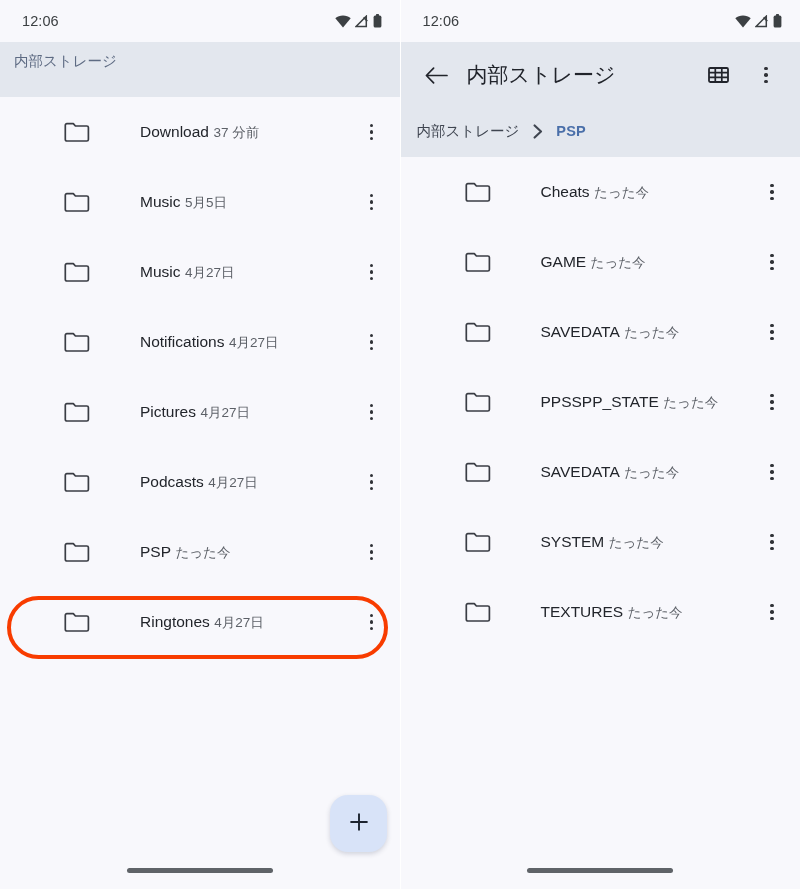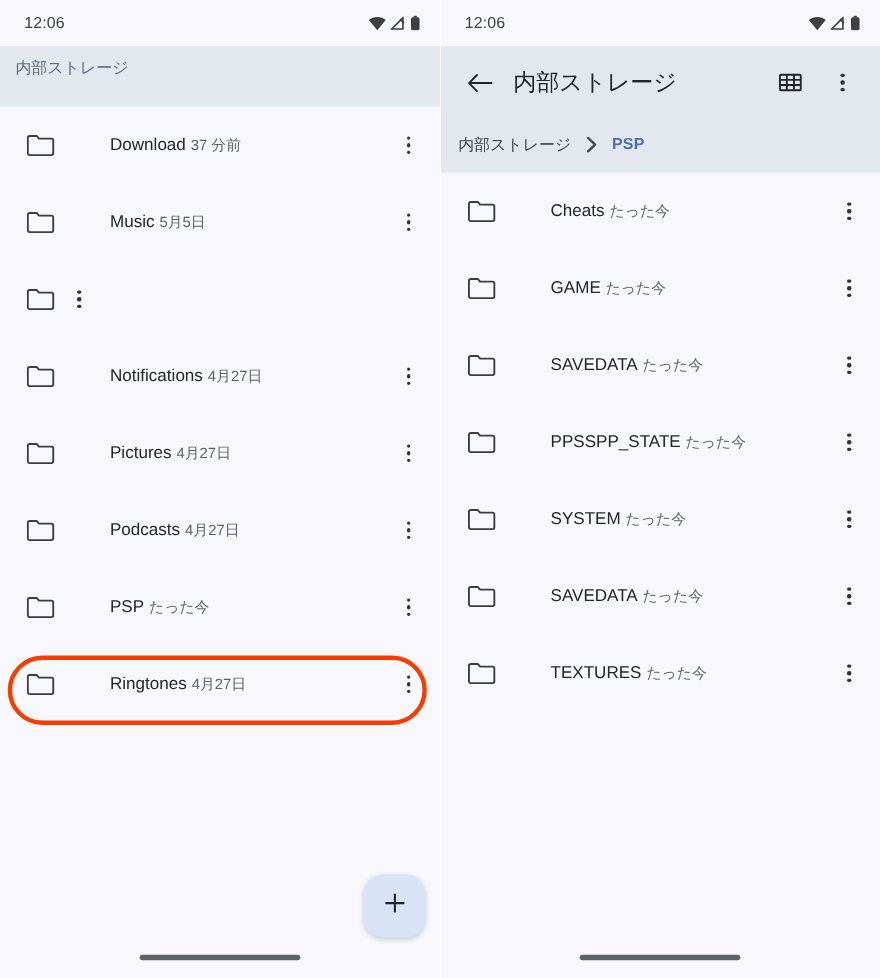--- a/index.html
+++ b/index.html
@@ -44,20 +44,21 @@
   .breadcrumb{display:flex;align-items:center;padding:0 0 0 16px;height:46px;box-sizing:border-box;}
   .bc-root{font-size:14.5px;color:#3f4550;}
   .bc-sep{margin:0 13px 0 14px;display:flex;align-items:center;}
   .bc-cur{font-size:14.5px;color:#4a6fa9;font-weight:bold;letter-spacing:.2px;}
 
   
   .list{position:relative;}
   .row{
     display:flex;align-items:center;height:70px;padding:0 0 0 24px;box-sizing:border-box;
     position:relative;
+    margin-left:40px;
   }
   .row .folder{width:30px;flex:0 0 30px;display:flex;align-items:center;justify-content:flex-start;}
   .row .texts{margin-left:46px;flex:1 1 auto;min-width:0;}
   .row .title{font-size:15.5px;color:#22252b;line-height:20px;white-space:nowrap;overflow:hidden;}
   .row .sub{font-size:13.5px;color:#5c6067;line-height:19px;margin-top:1px;white-space:nowrap;}
   .row .more{
     width:36px;flex:0 0 36px;display:flex;align-items:center;justify-content:center;
     margin-right:10px;
   }
   .dots{display:flex;flex-direction:column;gap:3px;align-items:center;}
@@ -158,20 +159,24 @@
             </span>
           </span>
       </div>
 
       <div class="row">
         <span class="folder">
           <svg width="26" height="22" viewBox="0 0 26 22">
               <path d="M1.3 4.2a1.6 1.6 0 0 1 1.6-1.6h6.4l2.1 2.4h11.4a1.6 1.6 0 0 1 1.6 1.6v11.8a1.6 1.6 0 0 1-1.6 1.6H2.9a1.6 1.6 0 0 1-1.6-1.6z" fill="none" stroke="#3a3d44" stroke-width="1.7" stroke-linejoin="round"></path>
             </svg>
         </span>
+        <span class="texts">
+          <span class="title">Music</span>
+          <span class="sub">4月27日</span>
+        </span>
         <span class="more">
             <span class="dots">
               <i></i>
               <i></i>
               <i></i>
             </span>
           </span>
       </div>
 
       <div class="row">
@@ -426,40 +431,40 @@
           </span>
       </div>
 
       <div class="row">
         <span class="folder">
           <svg width="26" height="22" viewBox="0 0 26 22">
               <path d="M1.3 4.2a1.6 1.6 0 0 1 1.6-1.6h6.4l2.1 2.4h11.4a1.6 1.6 0 0 1 1.6 1.6v11.8a1.6 1.6 0 0 1-1.6 1.6H2.9a1.6 1.6 0 0 1-1.6-1.6z" fill="none" stroke="#3a3d44" stroke-width="1.7" stroke-linejoin="round"></path>
             </svg>
         </span>
         <span class="texts">
+          <span class="title">SAVEDATA</span>
+          <span class="sub">たった今</span>
+        </span>
+        <span class="more">
+            <span class="dots">
+              <i></i>
+              <i></i>
+              <i></i>
+            </span>
+          </span>
+      </div>
+
+      <div class="row">
+        <span class="folder">
+          <svg width="26" height="22" viewBox="0 0 26 22">
+              <path d="M1.3 4.2a1.6 1.6 0 0 1 1.6-1.6h6.4l2.1 2.4h11.4a1.6 1.6 0 0 1 1.6 1.6v11.8a1.6 1.6 0 0 1-1.6 1.6H2.9a1.6 1.6 0 0 1-1.6-1.6z" fill="none" stroke="#3a3d44" stroke-width="1.7" stroke-linejoin="round"></path>
+            </svg>
+        </span>
+        <span class="texts">
           <span class="title">SYSTEM</span>
-          <span class="sub">たった今</span>
-        </span>
-        <span class="more">
-            <span class="dots">
-              <i></i>
-              <i></i>
-              <i></i>
-            </span>
-          </span>
-      </div>
-
-      <div class="row">
-        <span class="folder">
-          <svg width="26" height="22" viewBox="0 0 26 22">
-              <path d="M1.3 4.2a1.6 1.6 0 0 1 1.6-1.6h6.4l2.1 2.4h11.4a1.6 1.6 0 0 1 1.6 1.6v11.8a1.6 1.6 0 0 1-1.6 1.6H2.9a1.6 1.6 0 0 1-1.6-1.6z" fill="none" stroke="#3a3d44" stroke-width="1.7" stroke-linejoin="round"></path>
-            </svg>
-        </span>
-        <span class="texts">
-          <span class="title">SAVEDATA</span>
           <span class="sub">たった今</span>
         </span>
         <span class="more">
             <span class="dots">
               <i></i>
               <i></i>
               <i></i>
             </span>
           </span>
       </div>

